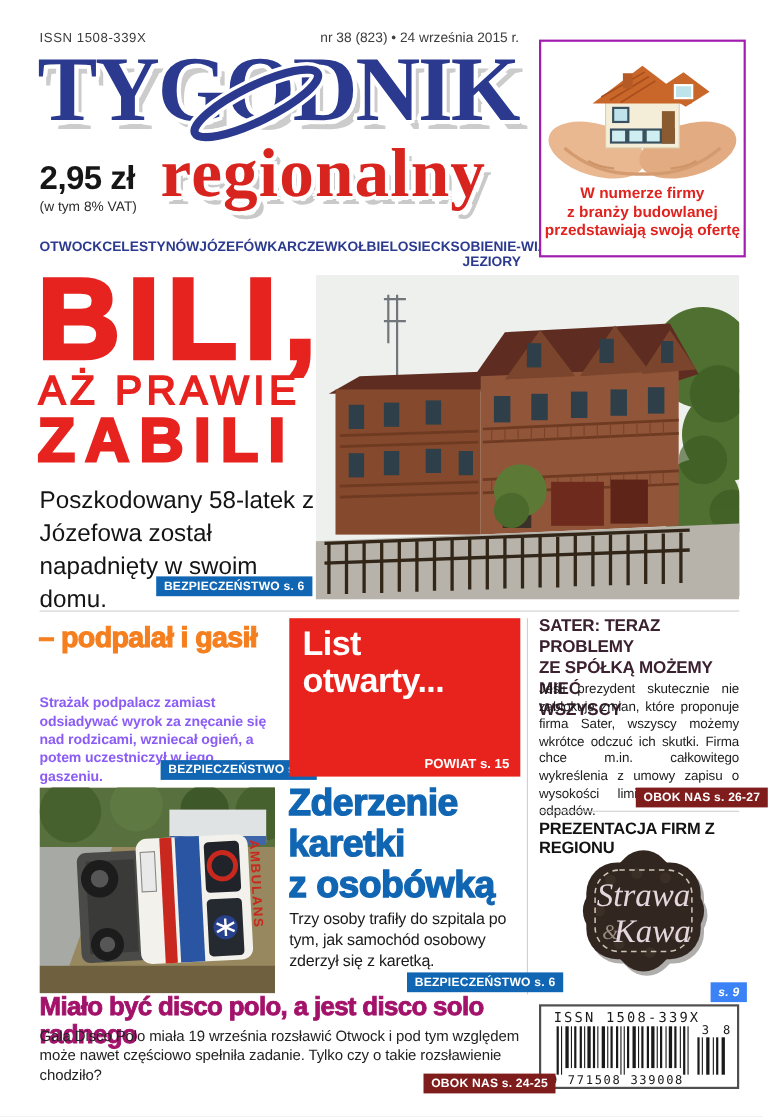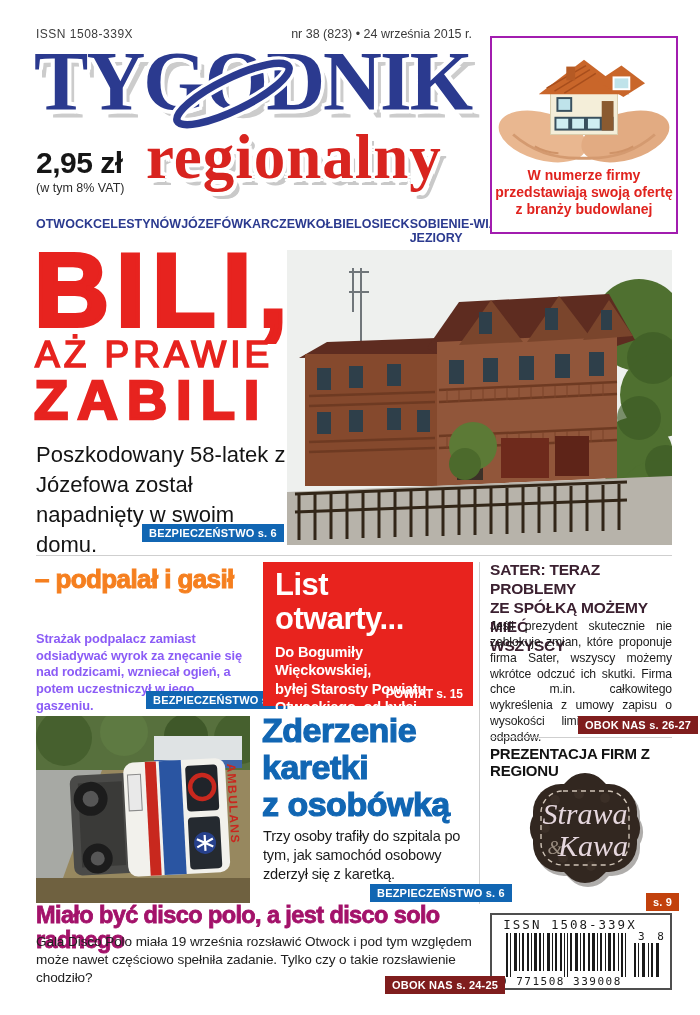--- a/index.html
+++ b/index.html
@@ -15,39 +15,39 @@
     font-size:84px;line-height:1;color:#2b3a8f;letter-spacing:-2px;transform:scaleX(.97);transform-origin:left;
     text-shadow:-3px -3px 0 #fff,3px -3px 0 #fff,-3px 3px 0 #fff,3px 3px 0 #fff,0 4px 0 #fff,0 -4px 0 #fff,4px 0 0 #fff,-4px 0 0 #fff,7px 8px 0 #cccccc;}
   .logo-orbit{left:158px;top:52px;width:150px;height:84px;pointer-events:none;}
   .logo-sub{left:146px;top:126px;font-family:"Liberation Serif",serif;font-weight:bold;
     font-size:63px;line-height:1;color:#d8241f;letter-spacing:1px;
     text-shadow:-3px -3px 0 #fff,3px -3px 0 #fff,-3px 3px 0 #fff,3px 3px 0 #fff,0 4px 0 #fff,0 -4px 0 #fff,4px 0 0 #fff,-4px 0 0 #fff,6px 7px 0 #c9c9c9;}
   .price{left:36px;top:146px;font-size:30px;font-weight:bold;color:#161616;letter-spacing:-.5px;}
   .price-note{left:36px;top:181px;font-size:12.5px;color:#2c2c2c;}
 
   .towns{left:36px;top:217px;width:434px;display:flex;justify-content:space-between;
-    font-size:12.5px;font-weight:bold;color:#2b3a8f;}
+    font-size:12.5px;font-weight:bold;color:#2b3a8f;text-align:right;}
 
   .promo{left:490px;top:36px;width:184px;height:194px;border:2px solid #a21caf;background:#fff;}
   .promo svg{display:block;margin:2px auto 0;}
   .promo-lines{text-align:center;color:#e0231e;font-weight:bold;font-size:14px;line-height:1.22;margin-top:1px;}
 
   
   .h-bili{left:34px;top:238px;font-size:104px;font-weight:bold;color:#e7231f;line-height:1;
     letter-spacing:7px;-webkit-text-stroke:4px #e7231f;}
   .h-az{left:35px;top:336px;font-size:37px;font-weight:normal;color:#e7231f;line-height:1;
     letter-spacing:4px;-webkit-text-stroke:1.6px #e7231f;}
   .h-zabili{left:34px;top:372px;font-size:56px;font-weight:bold;color:#e7231f;line-height:1;
     letter-spacing:9px;-webkit-text-stroke:2.6px #e7231f;}
   .lead-main{left:36px;top:440px;width:252px;font-size:22px;line-height:1.36;color:#141414;}
   .tag{display:inline-block;color:#fff;font-weight:bold;font-size:11px;line-height:1;
     padding:3.5px 7px 3px;letter-spacing:.2px;white-space:nowrap;}
   .tag-blue{background:#1166b3;}
   .tag-magenta{background:#7f1d1d;}
-  .tag-gray{background:#c2410c;}
+  .tag-gray{background:#3b82f6;font-style:italic;}
   .tag-lead{left:142px;top:524px;}
   .photo-main{left:287px;top:250px;width:385px;height:295px;}
 
   .hr{background:#cfcfcf;height:1px;}
   .hr-main{left:36px;top:555px;width:636px;}
   .vr{background:#cfcfcf;width:1px;}
   .vr-right{left:479px;top:562px;height:342px;}
 
   
   .h-firefighter{left:35px;top:564px;width:220px;font-size:26px;font-weight:bold;color:#f57f1f;
@@ -133,22 +133,22 @@
       <rect x="64" y="60" width="12" height="11" fill="#bfe3ea"></rect>
       <rect x="60" y="78" width="60" height="14" fill="#39505e"></rect>
       <rect x="62" y="80" width="12" height="10" fill="#cfeef2"></rect>
       <rect x="78" y="80" width="12" height="10" fill="#cfeef2"></rect>
       <rect x="94" y="80" width="12" height="10" fill="#cfeef2"></rect>
       <rect x="108" y="62" width="12" height="30" fill="#8a5a30"></rect>
       <rect x="72" y="27" width="9" height="14" fill="#b55a24"></rect>
     </svg>
     <div class="promo-lines">
       <div>W numerze firmy</div>
+      <div>z branży budowlanej</div>
       <div>przedstawiają swoją ofertę</div>
-      <div>z branży budowlanej</div>
     </div>
   </div>
 
   <div class="abs h-bili">BILI,</div>
   <div class="abs h-az">AŻ PRAWIE</div>
   <div class="abs h-zabili">ZABILI</div>
   <div class="abs lead-main">Poszkodowany 58-latek z Józefowa został napadnięty w swoim domu.</div>
   <span class="abs tag tag-blue tag-lead">BEZPIECZEŃSTWO s. 6</span>
 
   <svg class="abs photo-main" viewBox="0 0 385 295">
@@ -256,26 +256,20 @@
       <circle cx="168" cy="74" r="12" fill="none" stroke="#c8281e" stroke-width="4.5"></circle>
       <circle cx="168" cy="130" r="11" fill="#27418c"></circle>
       <path d="M168 122 v16 M160 126 l16 8 M176 126 l-16 8" stroke="#ffffff" stroke-width="2.2" fill="none"></path>
       <rect x="94" y="58" width="13" height="36" fill="#e9e9e9" stroke="#8a8a8a" stroke-width="1"></rect>
       <text x="194" y="52" fill="#c8281e" font-size="12" font-weight="bold" font-family="Liberation Sans, sans-serif" letter-spacing="1.5" transform="rotate(90 194 52)">AMBULANS</text>
     </g>
   </svg>
 
   <div class="abs redbox">
     <div class="redbox-title">List otwarty...</div>
-    <div class="redbox-body">
-      <div>Do Bogumiły Więckowskiej,</div>
-      <div>byłej Starosty Powiatu</div>
-      <div>Otwockiego, od byłej</div>
-      <div>Prezes szpitala Anny Sikory</div>
-    </div>
     <div class="redbox-tag">POWIAT s. 15</div>
   </div>
 
   <div class="abs lead-collision">Trzy osoby trafiły do szpitala po tym, jak samochód osobowy zderzył się z karetką.</div>
   <div class="abs h-collision">
     <div>Zderzenie</div>
     <div>karetki</div>
     <div>z osobówką</div>
   </div>
   <span class="abs tag tag-blue tag-collision">BEZPIECZEŃSTWO s. 6</span>

